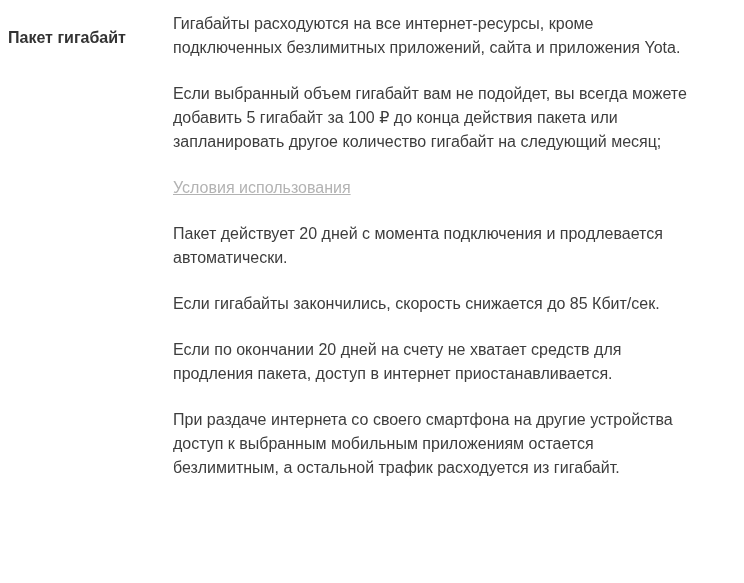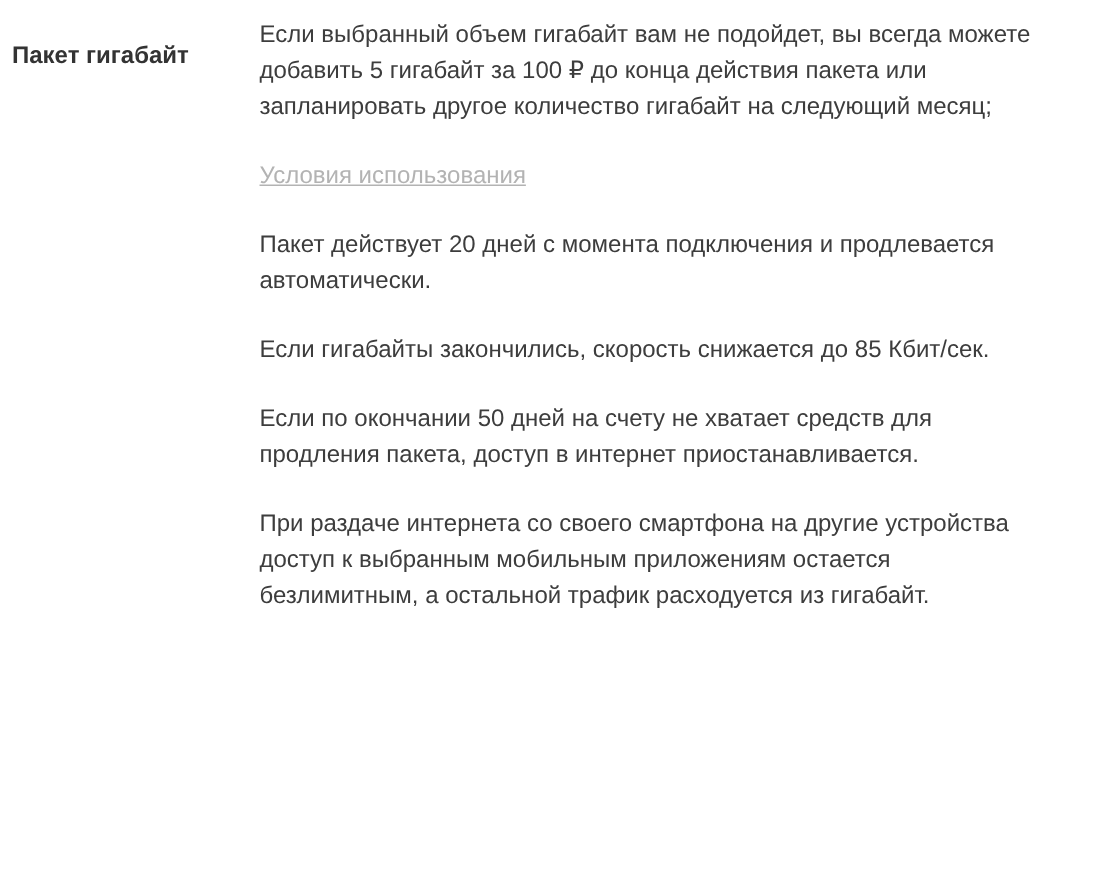--- a/index.html
+++ b/index.html
@@ -42,20 +42,21 @@
     color: #b3b3b3;
     text-decoration: underline;
   }
 </style>
 </head>
 <body>
 
 <div class="info-row">
   <div class="term-col">Пакет гигабайт</div>
   <div class="desc-col" id="paragraphs-container">
+      <p>Гигабайты расходуются на все интернет-ресурсы, кроме подключенных безлимитных приложений, сайта и приложения Yota.</p>
       <p>Если выбранный объем гигабайт вам не подойдет, вы всегда можете добавить 5 гигабайт за 100 ₽ до конца действия пакета или запланировать другое количество гигабайт на следующий месяц;</p>
       <p class="muted">Условия использования</p>
       <p>Пакет действует 20 дней с момента подключения и продлевается автоматически.</p>
       <p>Если гигабайты закончились, скорость снижается до 85 Кбит/сек.</p>
-      <p>Если по окончании 50 дней на счету не хватает средств для продления пакета, доступ в интернет приостанавливается.</p>
+      <p>Если по окончании 20 дней на счету не хватает средств для продления пакета, доступ в интернет приостанавливается.</p>
       <p>При раздаче интернета со своего смартфона на другие устройства доступ к выбранным мобильным приложениям остается безлимитным, а остальной трафик расходуется из гигабайт.</p>
     </div>
 </div>
 
 </body></html>

